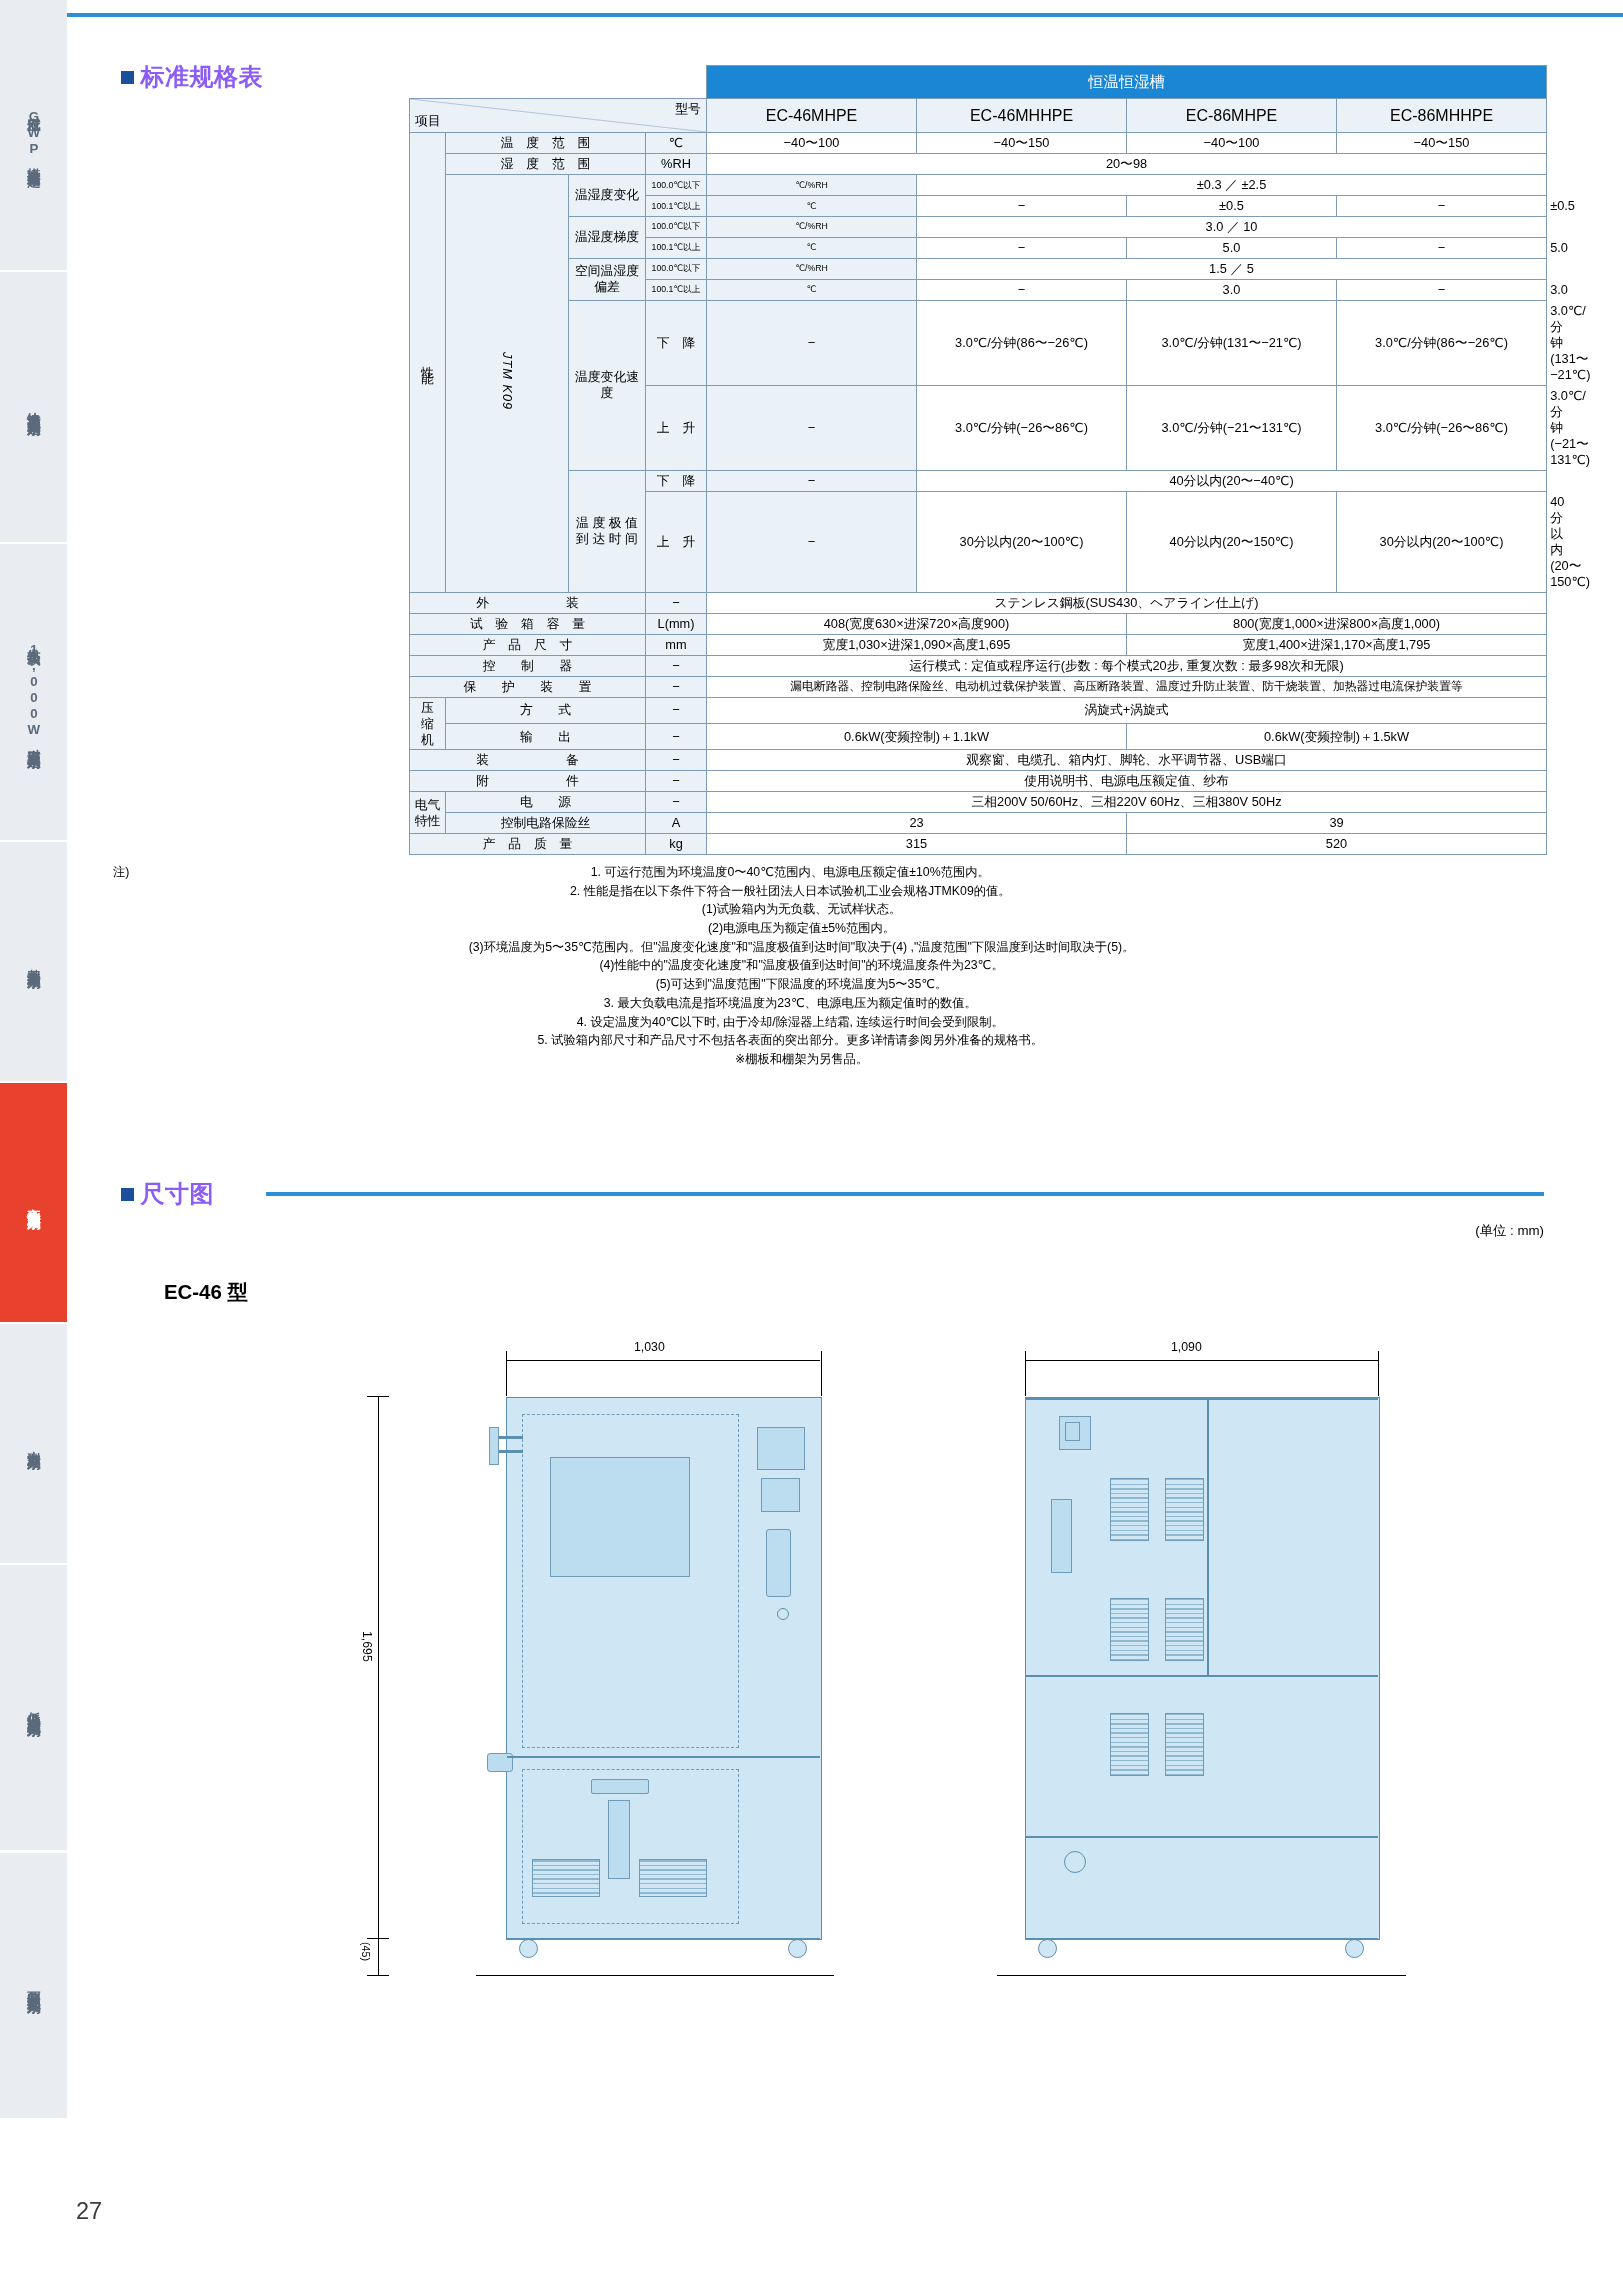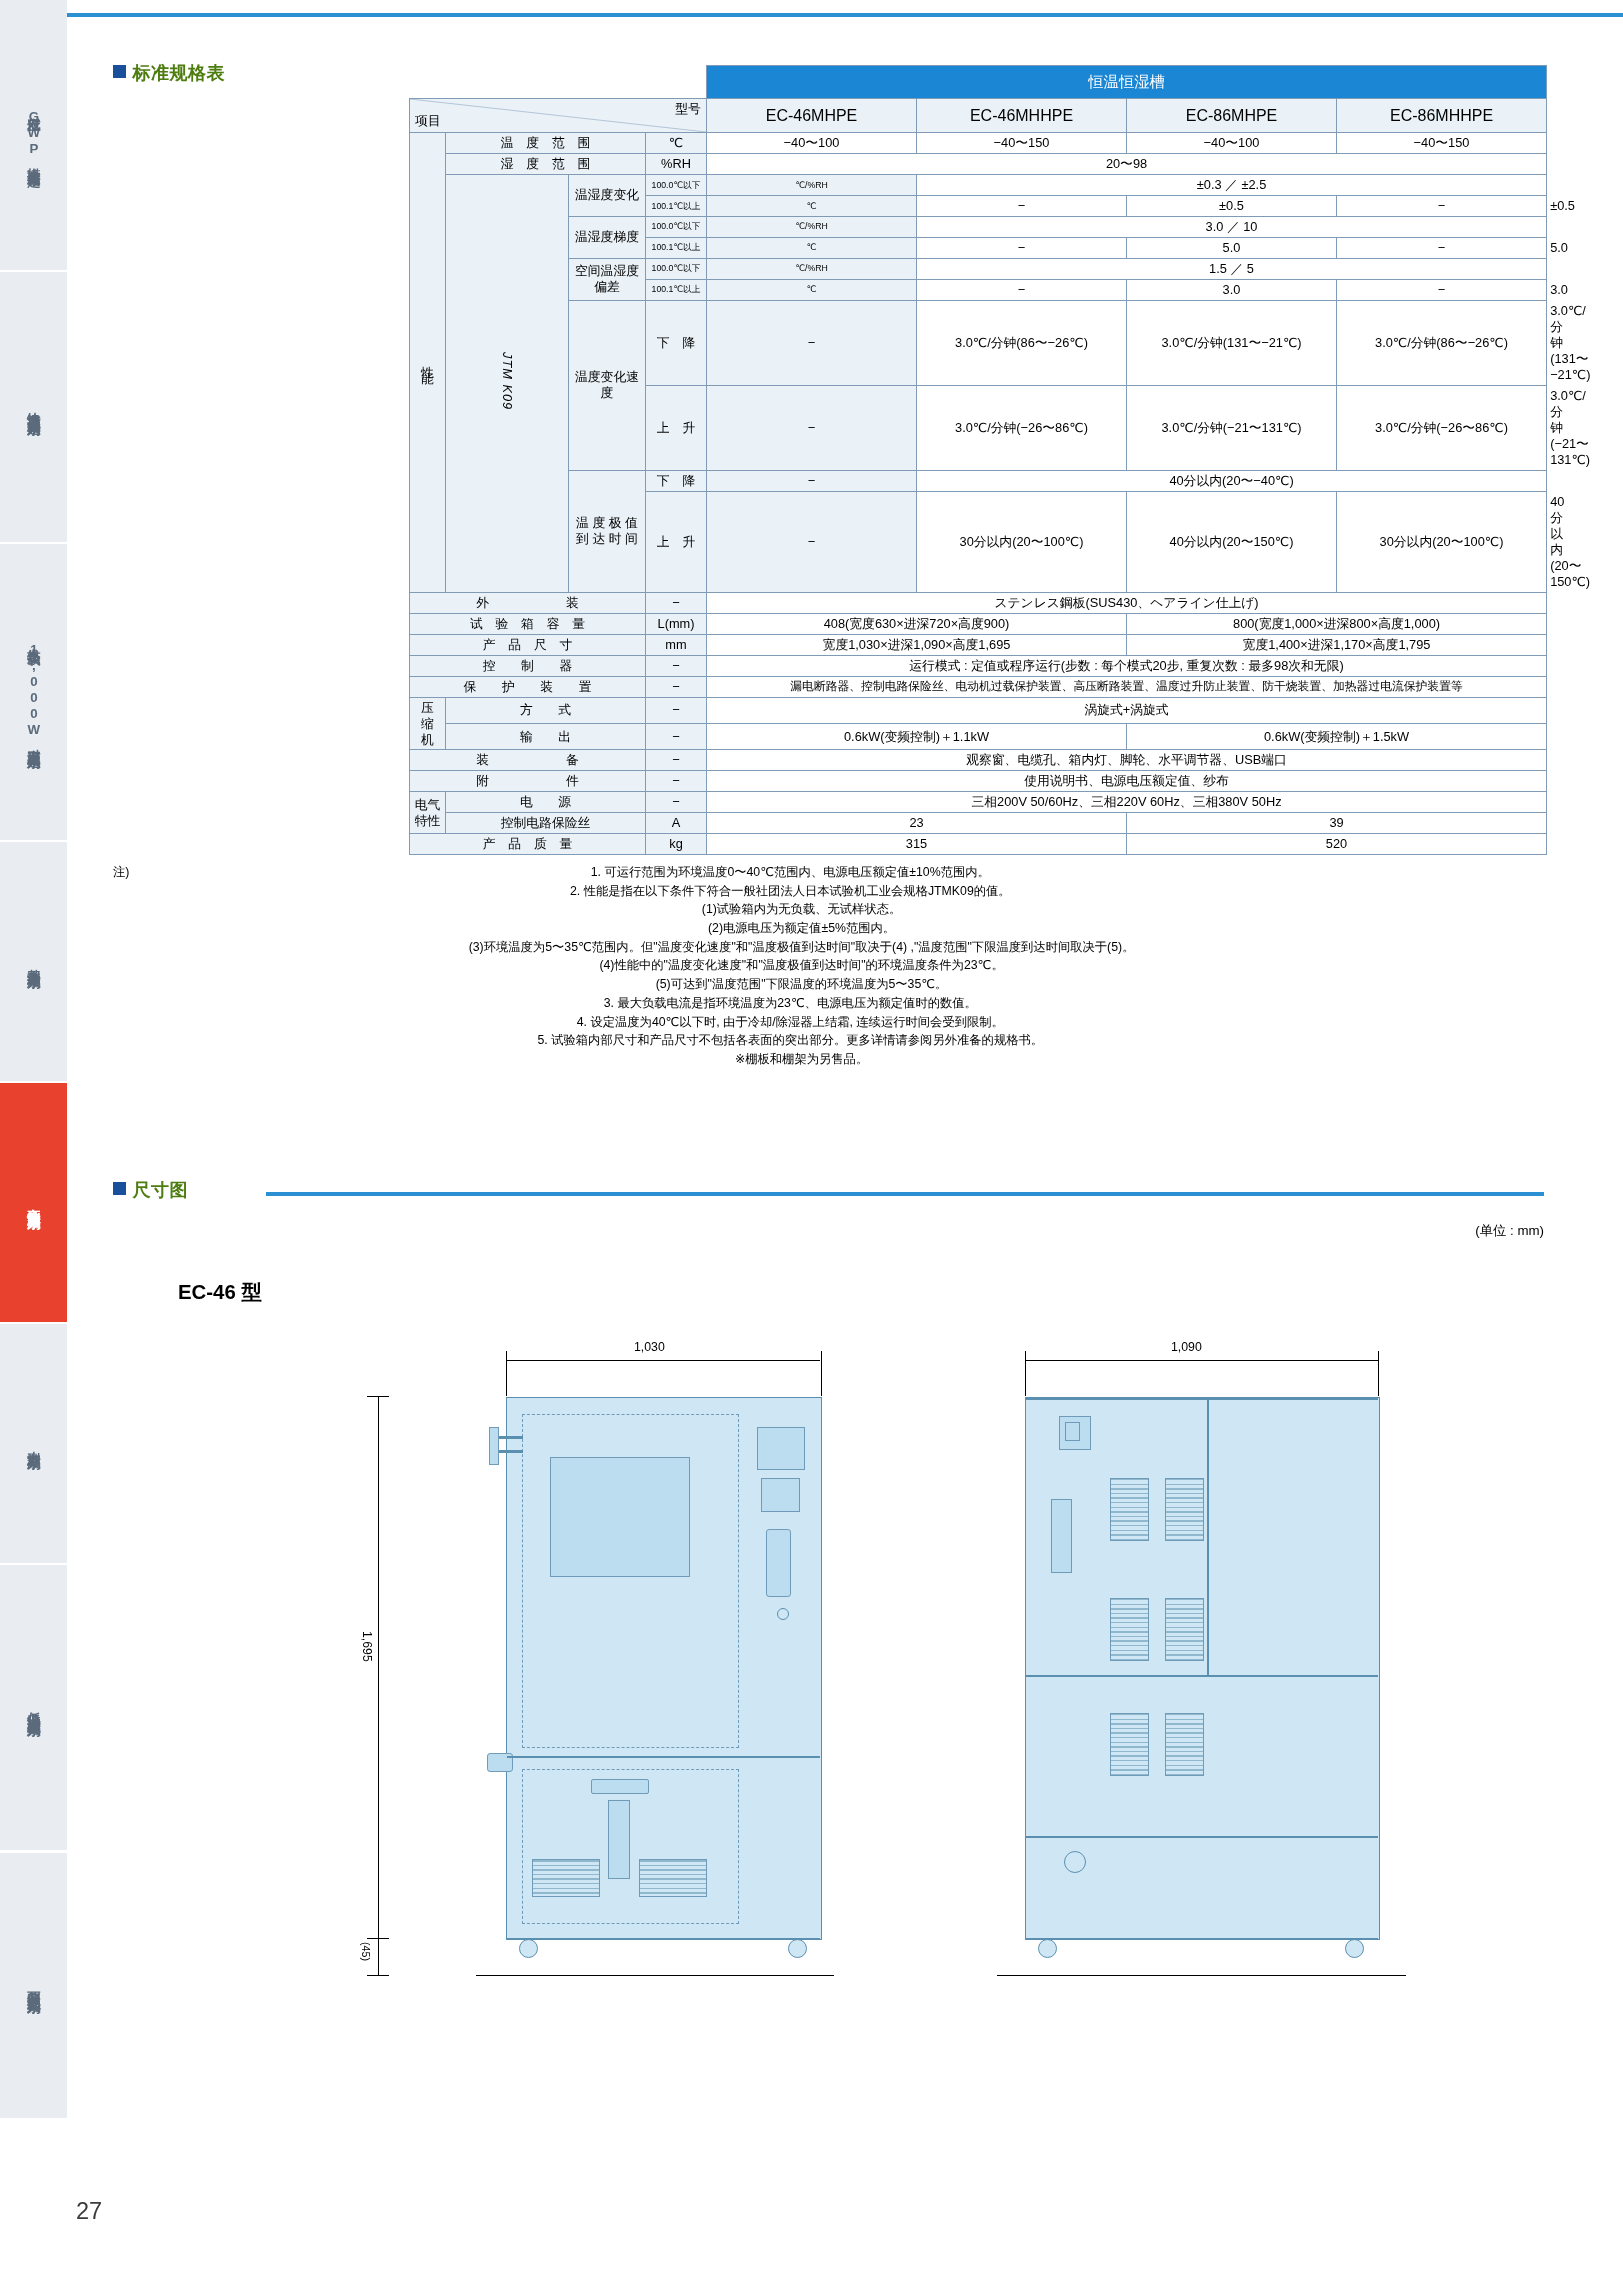--- a/index.html
+++ b/index.html
@@ -34,22 +34,23 @@
   
   #topbar{
     position:absolute;left:0;top:0;width:1623px;height:31px;background:#ffffff;
   }
   #topline{
     position:absolute;left:67px;top:13.3px;width:1556px;height:4.1px;background:#2b8fd4;
   }
   
   .sec-head{
     position:absolute;
-    font-size:18px;font-weight:bold;color:#4d7c0f;
+    font-size:24px;font-weight:bold;color:#8b5cf6;
     letter-spacing:0.5px;
+    margin-left:8px;
   }
   .sec-head .sq{
     display:inline-block;width:13.3px;height:13.3px;background:#1a4f9c;margin-right:6.1px;
     vertical-align:1px;
   }
   
   #spec-wrap{position:absolute;left:113px;top:60px;width:1431px;}
   table.spec{border-collapse:collapse;width:1431px;table-layout:fixed;font-size:12.8px;}
   table.spec td,table.spec th{
     border:0.5px solid #7f9bb5;
@@ -76,21 +77,21 @@
   
   #notes{
     position:absolute;left:113px;top:863px;width:1329px;
     font-size:12.3px;line-height:1.52;color:#000;
   }
   .ind1{padding-left:22.5px;}
   
   #dim-head{left:113px;top:1178px;}
   #dim-rule{position:absolute;left:266px;top:1192px;width:1278px;height:3.6px;background:#2b8fd4;}
   #unit-note{position:absolute;right:79px;top:1222px;font-size:13.3px;}
-  #model-label{position:absolute;left:164px;top:1278px;font-size:20.4px;font-weight:bold;margin-left:14px;}
+  #model-label{position:absolute;left:164px;top:1278px;font-size:20.4px;font-weight:bold;}
   
   #draw{position:absolute;left:307px;top:1309px;width:1227px;height:757px;}
   .dim-text{position:absolute;font-size:12.3px;}
   .vert-text{writing-mode:vertical-rl;}
   .mach{position:absolute;background:#cfe7f5;border:1px solid #5b8fb0;}
   .mach-line{position:absolute;background:#5b8fb0;}
   .mach-light{position:absolute;background:#bcdcf0;border:0.5px solid #6f9ab8;}
   .mach-dash{position:absolute;border:0.5px dashed #6f9ab8;}
   .grill{position:absolute;background:repeating-linear-gradient(to bottom,#8fb8ce 0px,#8fb8ce 1.5px,#cfe7f5 1.5px,#cfe7f5 4.6px);border:0.5px solid #6f9ab8;}
   .caster{position:absolute;border:1px solid #5b8fb0;background:#cfe7f5;border-radius:50%;}

